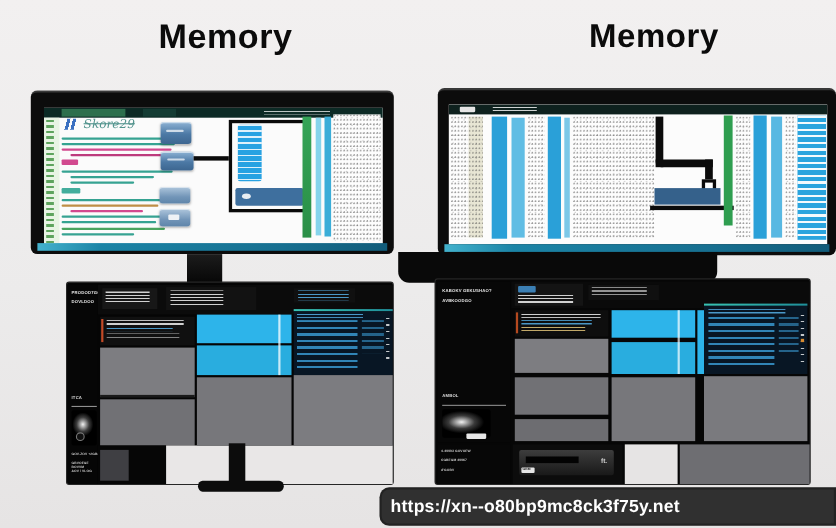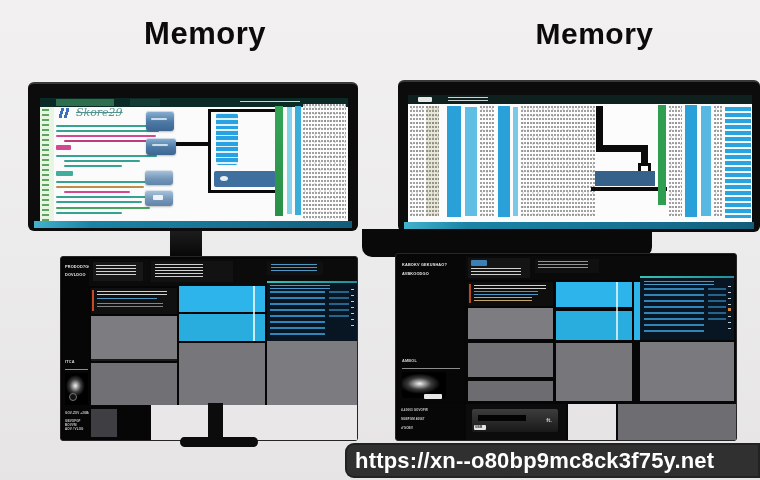--- a/index.html
+++ b/index.html
@@ -38,21 +38,21 @@
   .navy{background:#081624;}
   .cyan{background:#2db4ea;} .cyan2{background:#29addf;}
   .hairline{background:linear-gradient(90deg,#38c2b2,#1f8f9a);}
   .t6{font:700 7px/1.3 "Liberation Sans",sans-serif;transform:scale(.55);transform-origin:0 0;
       width:180%;color:#e6e6e6;letter-spacing:.3px;}
   .t5{font:700 6px/1.35 "Liberation Sans",sans-serif;transform:scale(.5);transform-origin:0 0;
       width:200%;color:#cfcfcf;letter-spacing:.2px;}
   .doctitle{font:italic 11px/1 "DejaVu Serif",serif;color:#35827a;text-decoration:line-through;opacity:.85;}
   .urlbar{background:#303030;border-radius:9px 0 0 9px;display:flex;align-items:center;
           padding-left:10px;box-shadow:inset 0 0 0 2px rgba(0,0,0,.28);}
-  .urltext{font-weight:bold;font-size:22px;color:#ffffff;letter-spacing:.2px;white-space:nowrap;}
+  .urltext{font-weight:bold;font-size:16px;color:#ffffff;letter-spacing:.2px;white-space:nowrap;}
   .glowchip{background:#3b7fb4;border-radius:1px;}
   .chipw{background:#e6e6e6;border-radius:1px;}
 </style>
 </head>
 <body>
 
 <div class="stage">
 
   <div class="abs heading" style="left:100px;top:16px;width:210px;font-size:31px;">Memory</div>
   <div class="abs heading" style="left:487px;top:17px;width:215px;font-size:30px;">Memory</div>

